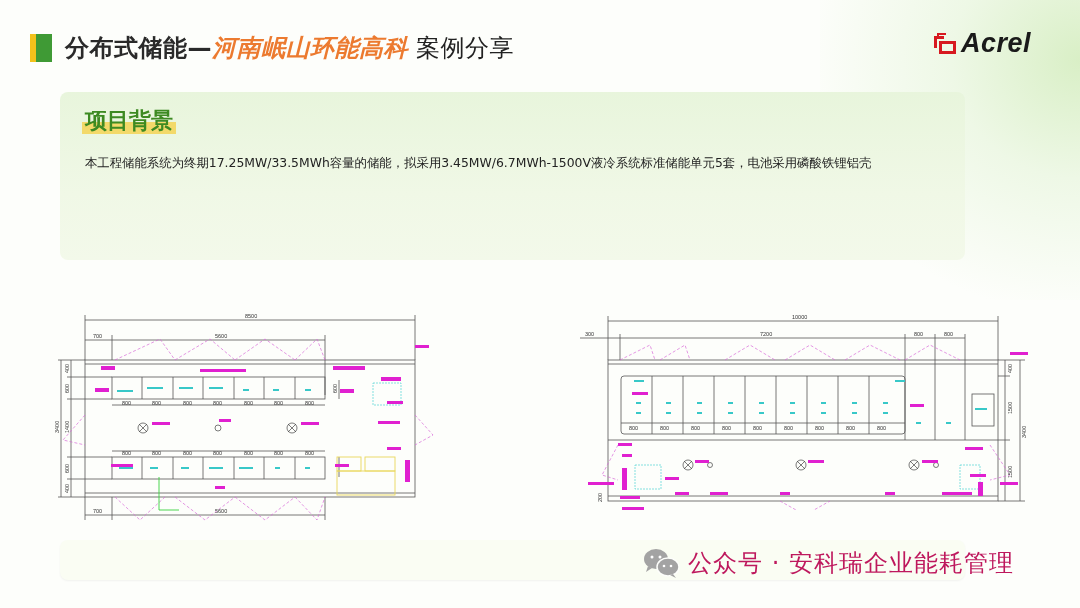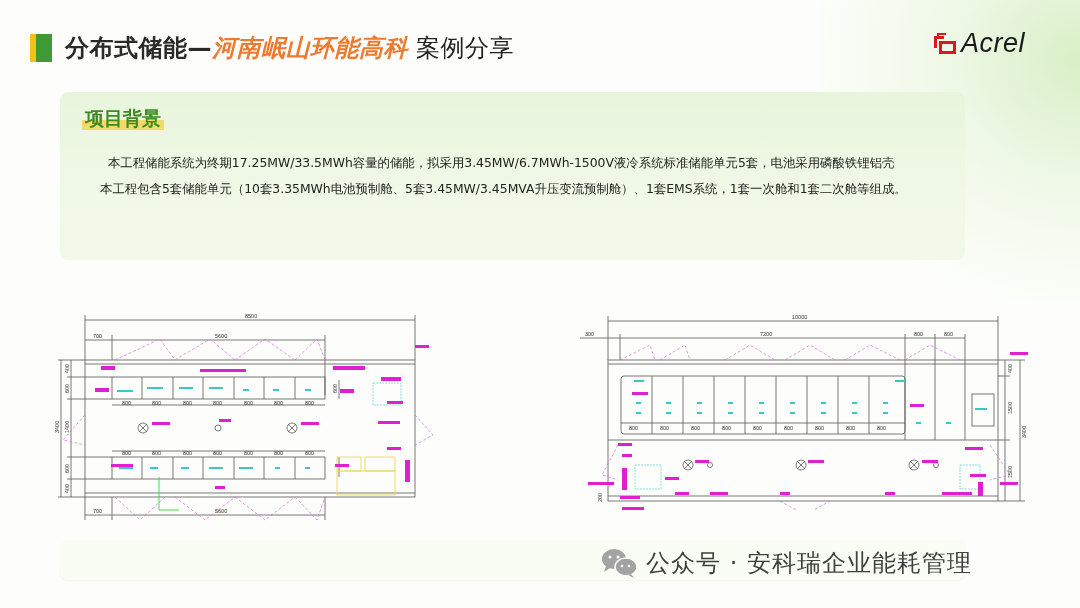--- a/index.html
+++ b/index.html
@@ -7,27 +7,27 @@
     .bg-glow{position:absolute;right:0;top:0;width:260px;height:300px;background:radial-gradient(ellipse at 100% 20%,#d9efc6 0%,#eef8e6 35%,rgba(253,254,251,0) 75%);}
     .header{position:absolute;left:30px;top:28px;height:40px;display:flex;align-items:center;}
     .hbar{width:22px;height:28px;display:flex;}
     .hbar .y{width:6px;background:#f2c21b;}
     .hbar .g{width:16px;background:#3f9a35;}
     .title{margin-left:13px;font-size:24px;font-weight:bold;color:#2a2a2a;letter-spacing:0.5px;white-space:nowrap;}
     .title .hl{color:#ec7a2f;font-style:italic;}
     .title .sub{font-weight:normal;color:#222;margin-left:8px;}
     .logo{position:absolute;left:933px;top:28px;display:flex;align-items:center;}
     .logo-mark{width:24px;height:22px;position:relative;}
-    .logo-text{font-family:"Liberation Sans",sans-serif;font-style:italic;font-weight:normal;font-size:27px;color:#1a1a1a;margin-left:4px;letter-spacing:0.5px;}
+    .logo-text{font-family:"Liberation Sans",sans-serif;font-style:italic;font-weight:bold;font-size:27px;color:#1a1a1a;margin-left:4px;letter-spacing:0.5px;}
     .panel{position:absolute;left:60px;top:92px;width:905px;height:168px;border-radius:8px;background:linear-gradient(180deg,#e8f5dc 0%,#f0f8e6 60%,#f3f9ea 100%);}
-    .badge{position:absolute;left:22px;top:14px;font-size:19px;font-weight:bold;color:#3d8a22;padding:0 3px;background:linear-gradient(180deg,rgba(0,0,0,0) 55%,#f3d96a 55%,#f3d96a 92%,rgba(0,0,0,0) 92%);}
-    .body-text{position:absolute;left:40px;top:58px;width:870px;font-size:12.4px;line-height:26px;color:#222;}
+    .badge{position:absolute;left:22px;top:14px;font-size:22px;font-weight:bold;color:#3d8a22;padding:0 3px;background:linear-gradient(180deg,rgba(0,0,0,0) 55%,#f3d96a 55%,#f3d96a 92%,rgba(0,0,0,0) 92%);}
+    .body-text{position:absolute;left:17px;top:58px;width:870px;font-size:12.4px;line-height:26px;color:#222;}
     .body-text p{margin:0;white-space:nowrap;}
     .bottom-panel{position:absolute;left:60px;top:540px;width:905px;height:40px;border-radius:8px;background:#fafdf3;box-shadow:0 1px 2px rgba(0,0,0,0.05);}
-    .watermark{position:absolute;left:600px;top:547px;display:flex;align-items:center;color:#404040;font-size:24px;letter-spacing:1px;white-space:nowrap;}
+    .watermark{position:absolute;left:642px;top:547px;display:flex;align-items:center;color:#be185d;font-size:24px;letter-spacing:1px;white-space:nowrap;}
     .wm-icon{width:38px;height:32px;position:relative;margin-right:8px;}
     .plan{position:absolute;}
   </style>
 </head>
 <body>
 
 <div class="bg-glow"></div>
 
 <div class="header">
   <div class="hbar">
@@ -45,21 +45,20 @@
     <path d="M6 8 h17 v13 h-17z M9 11 v7 h11 v-7z" fill="#d71920"></path>
     <path d="M4 0 h9 v2 h-7 v3 h-2z" fill="#d71920"></path>
   </svg>
   <span class="logo-text">Acrel</span>
 </div>
 
 <div class="panel">
   <div class="badge">项目背景</div>
   <div class="body-text">
     <p>&nbsp;&nbsp;<span>本工程储能系统为终期17.25MW/33.5MWh容量的储能，拟采用3.45MW/6.7MWh-1500V液冷系统标准储能单元5套，电池采用磷酸铁锂铝壳</span></p>
-    <p>本工程包含5套储能单元（10套3.35MWh电池预制舱、5套3.45MW/3.45MVA升压变流预制舱）、1套EMS系统，1套一次舱和1套二次舱等组成。</p>
   </div>
 </div>
 
 <svg class="plan" style="left:55px;top:305px;" width="390" height="225" viewBox="0 0 390 225">
   <g stroke="#555" stroke-width="0.8" fill="none">
 
     <rect x="30" y="55" width="330" height="137"></rect>
     <line x1="30" y1="59" x2="360" y2="59"></line>
     <line x1="30" y1="188" x2="360" y2="188"></line>
 

